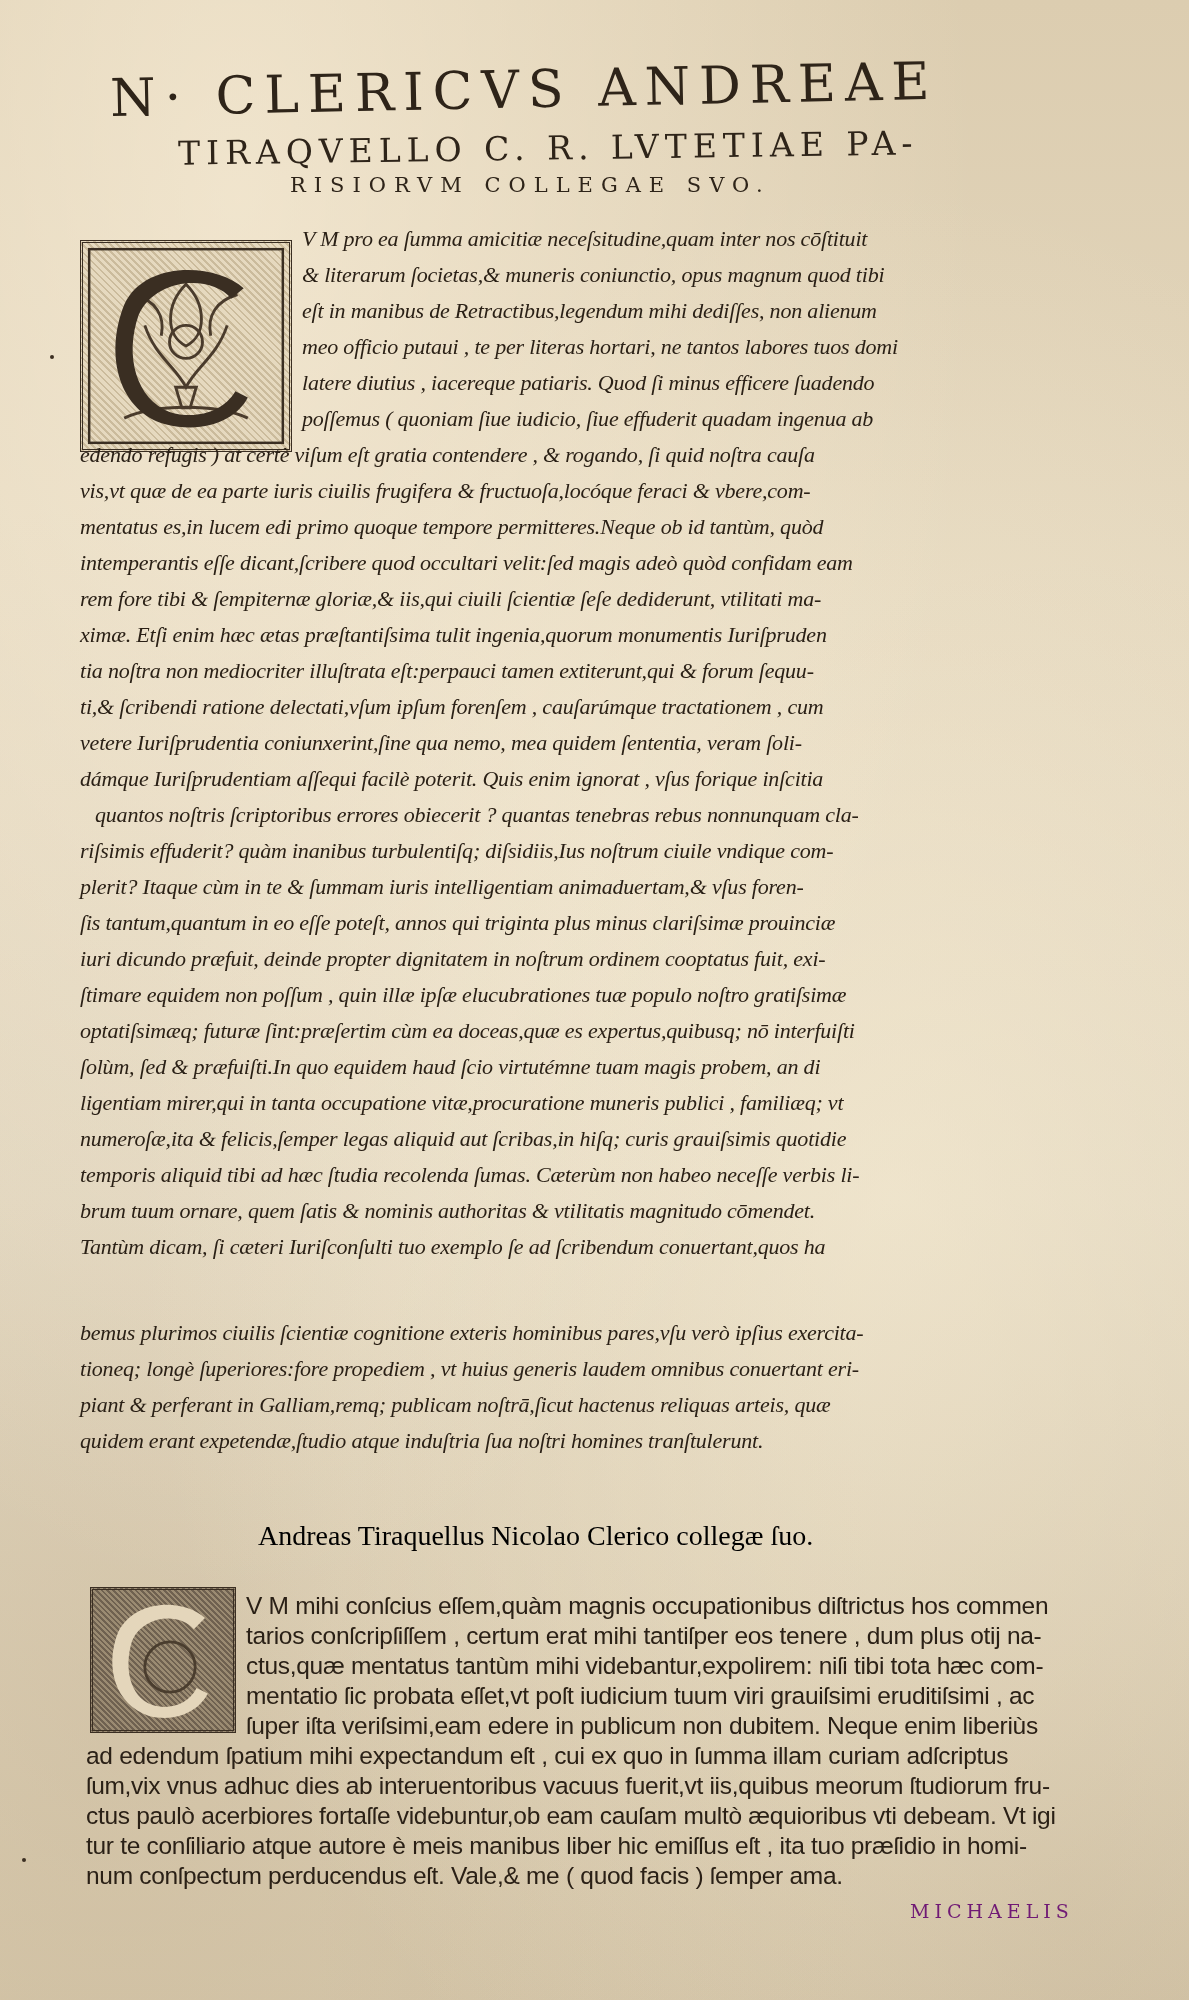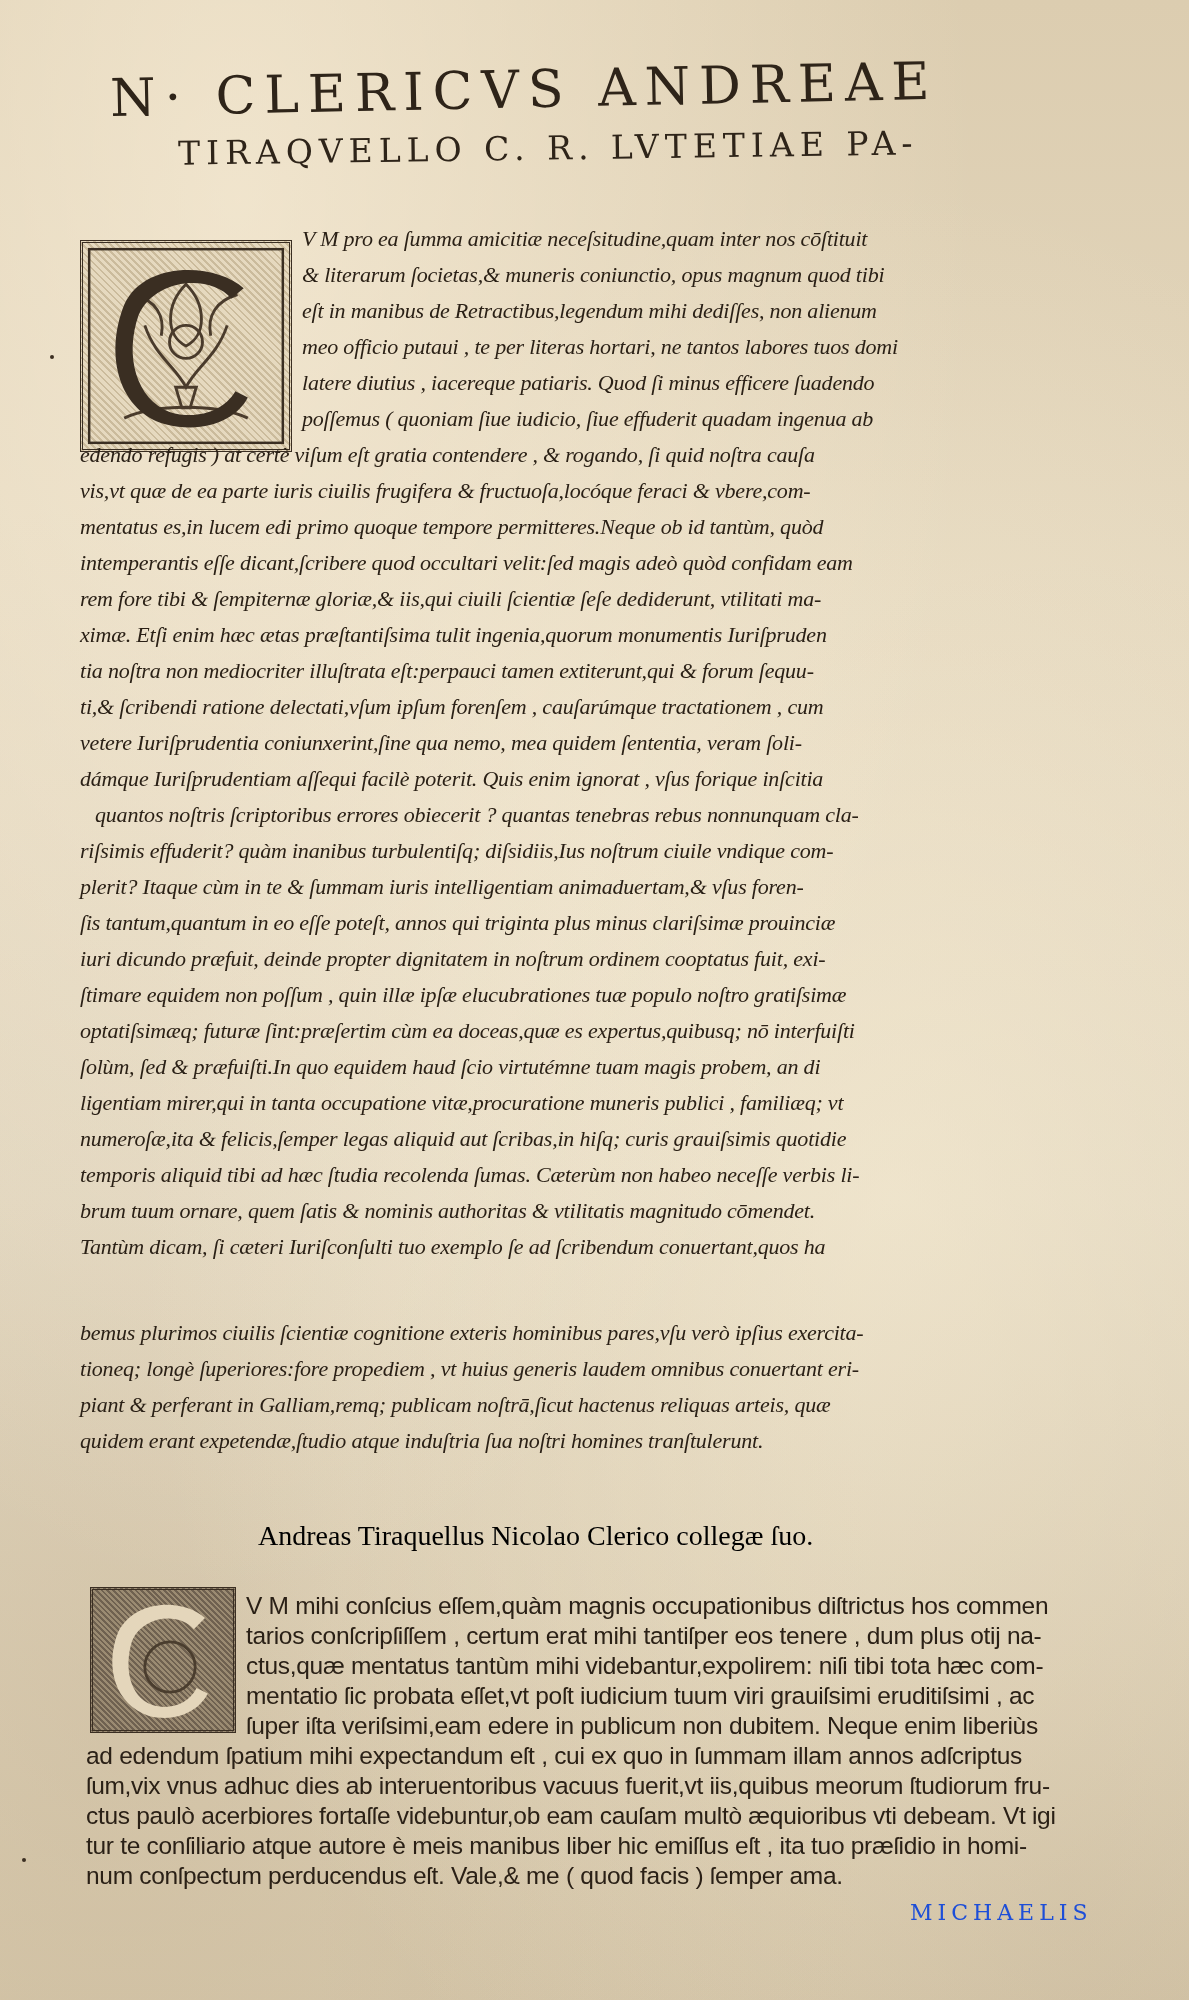--- a/index.html
+++ b/index.html
@@ -51,21 +51,21 @@
     position: absolute; left: 258px; top: 1520px; white-space: nowrap;
     font-family: "Liberation Serif", serif; font-size: 28px; color: #000000;
   }
   .rline {
     position: absolute; white-space: nowrap;
     font-family: Liberation Sans, sans-serif; font-size: 24.5px; color: #2a2016;
     letter-spacing: -0.3px;
   }
   .catchword {
     position: absolute; left: 910px; top: 1900px;
-    font-family: "DejaVu Serif", serif; font-size: 22px; letter-spacing: 5px; color: #1d4ed8;
+    font-family: "DejaVu Serif", serif; font-size: 19px; letter-spacing: 5px; color: #701a75;
   }
 
   .logo { position: absolute; left: 1030px; top: 1895px; width: 158px; height: 105px; }
   .logo-mark {
     position: absolute; left: 0; top: 0;
     font-family: "DejaVu Sans", sans-serif; font-size: 64px; font-weight: bold;
     color: #d0202e; letter-spacing: -4px; line-height: 64px;
   }
   .logo-bar { position: absolute; left: 2px; top: 82px; width: 150px; height: 7px; background: #111; border-radius: 3px; }
   .logo-tag {
@@ -74,20 +74,21 @@
   }
   .speck { position: absolute; width: 4px; height: 4px; border-radius: 50%; background: #3b2f22; }
 </style>
 </head>
 <body>
 
 <div class="page">
 
   <div class="title-1">N· CLERICVS ANDREAE</div>
   <div class="title-2">TIRAQVELLO C. R. LVTETIAE PA-</div>
+  <div class="title-3">RISIORVM COLLEGAE SVO.</div>
 
   <div class="initial initial-1">
     <svg viewBox="0 0 100 100" preserveAspectRatio="none">
       <rect x="3" y="3" width="94" height="94" fill="none" stroke="#3a2e22" stroke-width="1.2"></rect>
       <g fill="none" stroke="#4a3b2c" stroke-width="1.4">
         <path d="M50 20 C40 30,40 45,50 50 C60 45,60 30,50 20 Z"></path>
         <path d="M30 40 C35 55,45 60,50 70 C55 60,65 55,70 40"></path>
         <path d="M25 25 C35 28,40 35,38 45"></path>
         <path d="M75 25 C65 28,60 35,62 45"></path>
         <circle cx="50" cy="48" r="8"></circle>
@@ -142,21 +143,21 @@
       <circle cx="55" cy="55" r="18" fill="none" stroke="#4a3d2e" stroke-width="2"></circle>
     </svg>
   </div>
 
   <div>
     <div class="rline" style="left:246px;top:1592px">V M mihi conſcius eſſem,quàm magnis occupationibus diſtrictus hos commen</div>
     <div class="rline" style="left:246px;top:1622px">tarios conſcripſiſſem , certum erat mihi tantiſper eos tenere , dum plus otij na-</div>
     <div class="rline" style="left:246px;top:1652px">ctus,quæ mentatus tantùm mihi videbantur,expolirem: niſi tibi tota hæc com-</div>
     <div class="rline" style="left:246px;top:1682px">mentatio ſic probata eſſet,vt poſt iudicium tuum viri grauiſsimi eruditiſsimi , ac</div>
     <div class="rline" style="left:246px;top:1712px">ſuper iſta veriſsimi,eam edere in publicum non dubitem. Neque enim liberiùs</div>
-    <div class="rline" style="left:86px;top:1742px">ad edendum ſpatium mihi expectandum eſt , cui ex quo in ſummam illam annos adſcriptus</div>
+    <div class="rline" style="left:86px;top:1742px">ad edendum ſpatium mihi expectandum eſt , cui ex quo in ſumma illam curiam adſcriptus</div>
     <div class="rline" style="left:86px;top:1772px">ſum,vix vnus adhuc dies ab interuentoribus vacuus fuerit,vt iis,quibus meorum ſtudiorum fru-</div>
     <div class="rline" style="left:86px;top:1802px">ctus paulò acerbiores fortaſſe videbuntur,ob eam cauſam multò æquioribus vti debeam. Vt igi</div>
     <div class="rline" style="left:86px;top:1832px">tur te conſiliario atque autore è meis manibus liber hic emiſſus eſt , ita tuo præſidio in homi-</div>
     <div class="rline" style="left:86px;top:1862px">num conſpectum perducendus eſt. Vale,&amp; me ( quod facis ) ſemper ama.</div>
   </div>
 
   <div class="catchword">MICHAELIS</div>
 
   <div class="speck" style="left:50px;top:355px"></div>
   <div class="speck" style="left:22px;top:1858px"></div>

